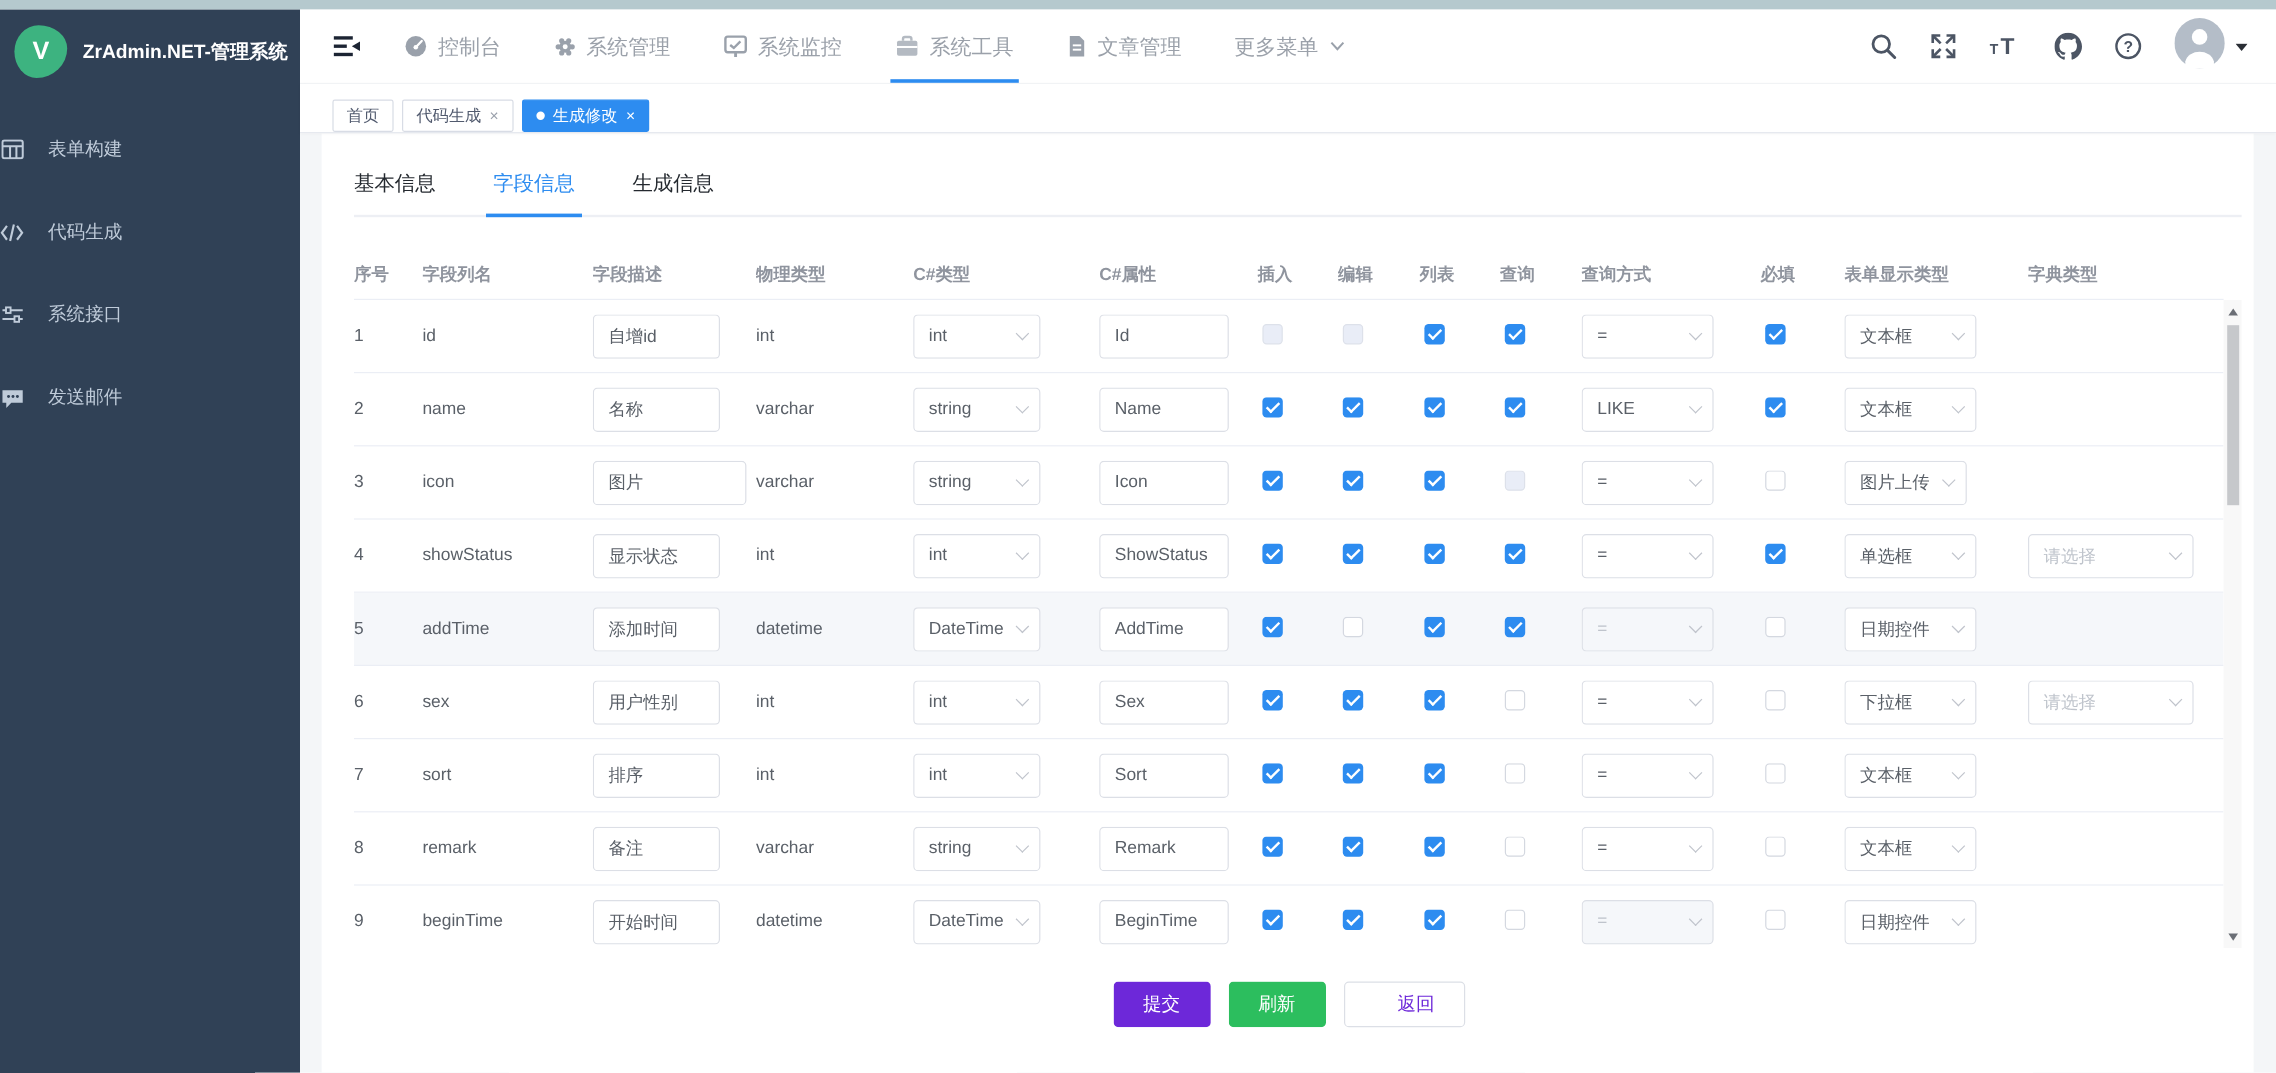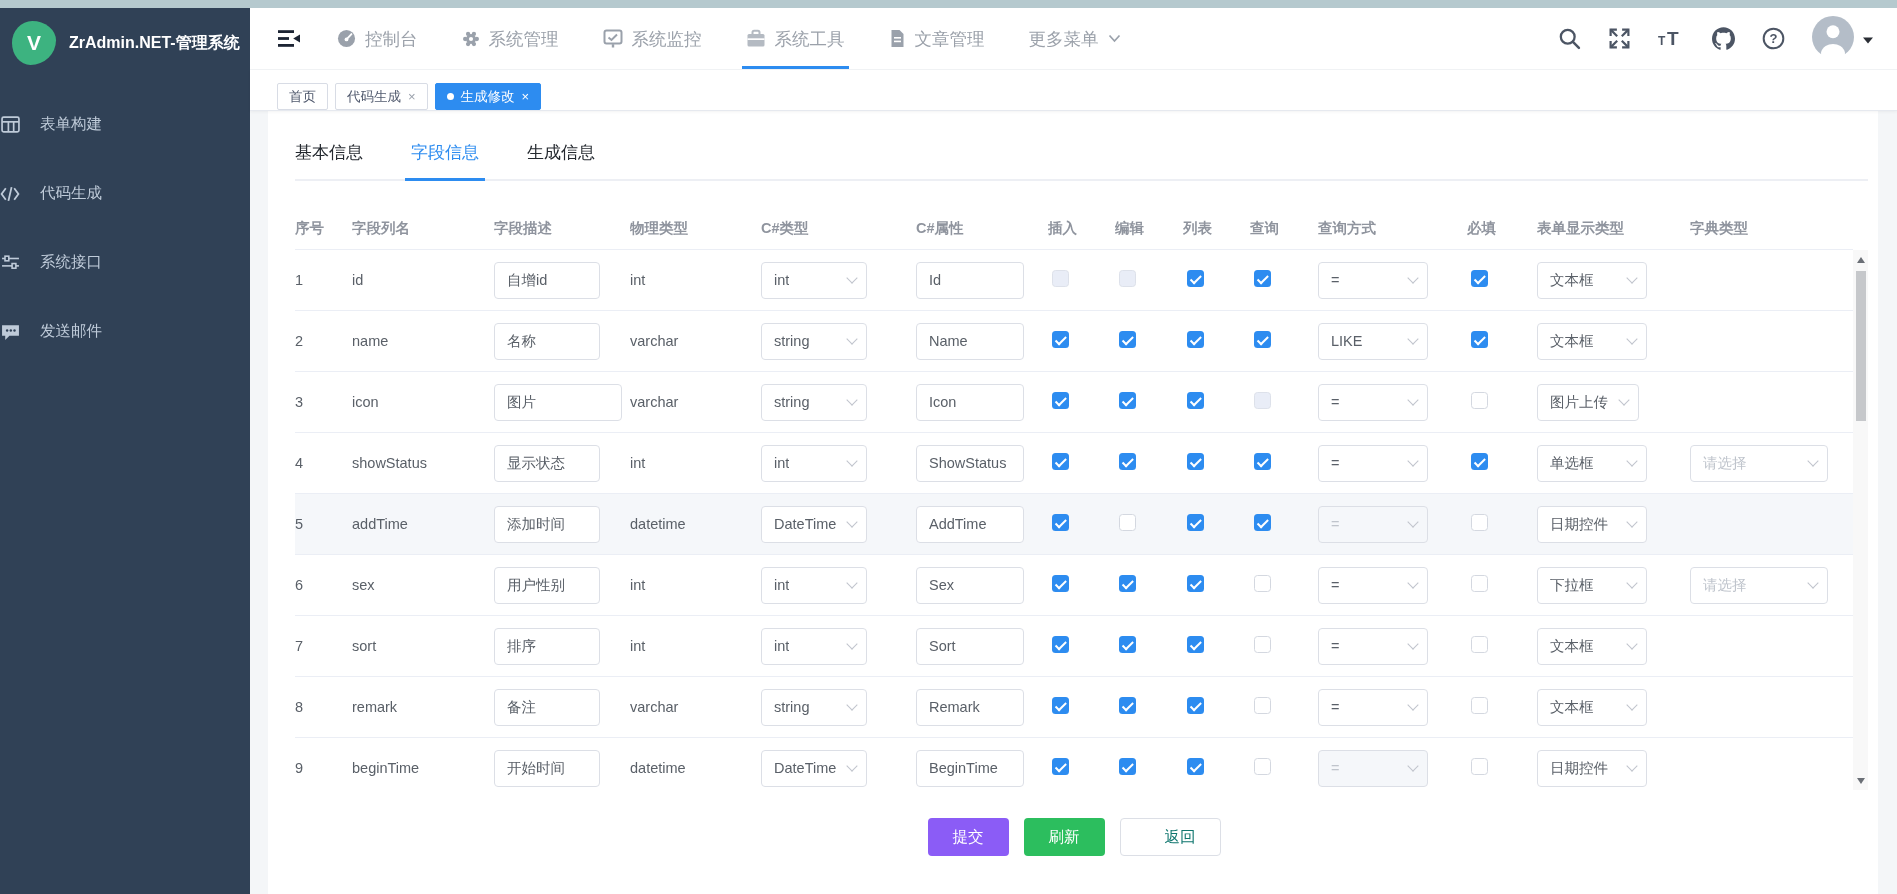--- a/index.html
+++ b/index.html
@@ -83,23 +83,23 @@
   .vscroll { position:absolute; right:0; top:42px; width:15px; height:540px; background:#f8f8f8; }
   .scroll-btn { position:absolute; left:0; width:15px; height:15px; display:flex; align-items:center; justify-content:center; cursor:pointer; }
   .scroll-btn.up { top:2px; } .scroll-btn.down { bottom:2px; }
   .tri-up { width:0; height:0; border-left:4.5px solid transparent; border-right:4.5px solid transparent; border-bottom:6px solid #6b6f76; }
   .tri-down { width:0; height:0; border-left:4.5px solid transparent; border-right:4.5px solid transparent; border-top:6px solid #6b6f76; }
   .scroll-thumb { position:absolute; left:2.5px; top:21px; width:10px; height:150px; background:#c6c8cb; cursor:pointer; }
 
   .actions { display:flex; justify-content:center; gap:15px; margin-top:28px; padding-right:15px; }
   .btn { height:38px; padding:0 24px; border-radius:4px; font-size:15.5px; border:1px solid transparent;
     cursor:pointer; font-family:inherit; }
-  .btn.primary { background:#8b5cf6; color:#fff; }
+  .btn.primary { background:#6d28d9; color:#fff; }
   .btn.success { background:#2cbe5e; color:#fff; }
-  .btn.default { background:#fff; border-color:#dcdfe6; color:#0f766e;padding-left:44px; }
+  .btn.default { background:#fff; border-color:#dcdfe6; color:#6d28d9;padding-left:44px; }
 </style>
 </head>
 <body>
 
 <div class="top-strip"></div>
 
 <div class="app">
 
   <aside class="sidebar">
     <div class="logo-row">

